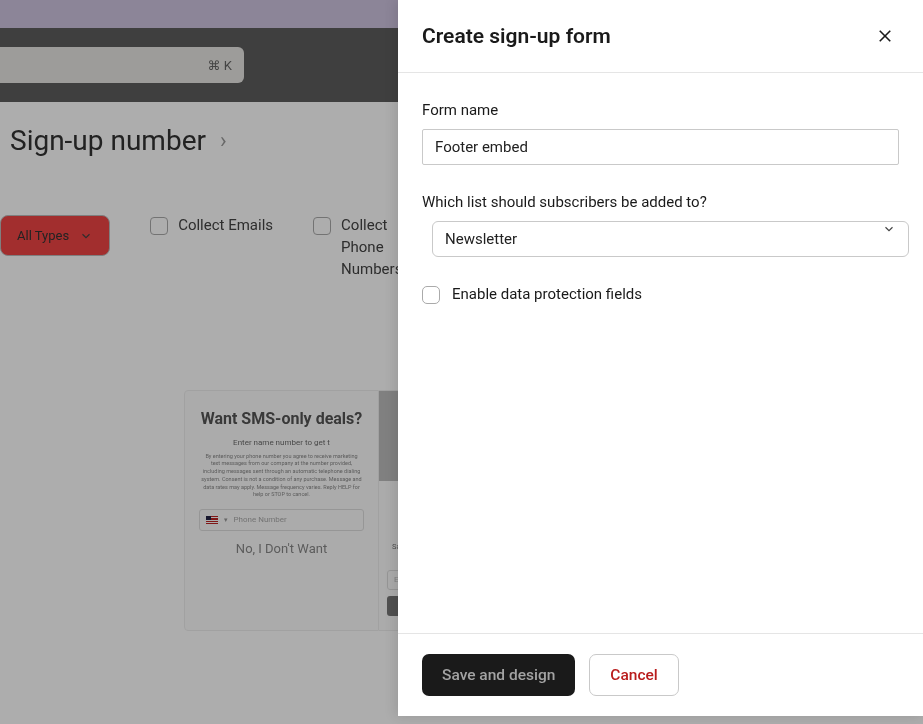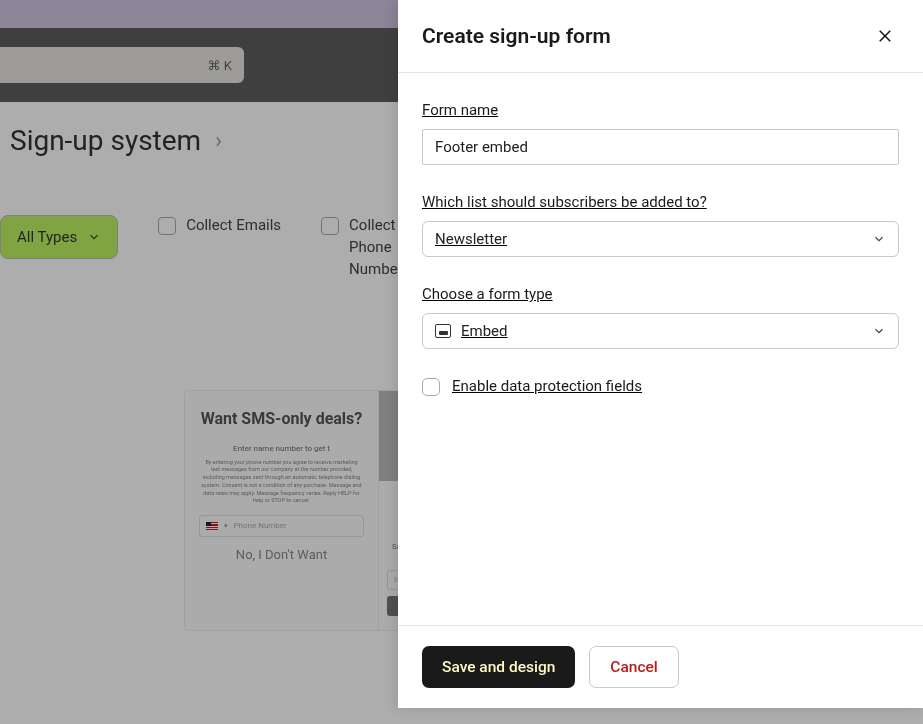--- a/index.html
+++ b/index.html
@@ -71,23 +71,23 @@
       align-items: flex-start;
       gap: 40px;
     }
     .bg-filter-btn {
       border: 1px solid #bbb;
       border-radius: 8px;
       padding: 12px 16px;
       display: flex;
       align-items: center;
       gap: 10px;
-      font-size: 15px;
+      font-size: 13px;
       color: #333;
-      background: #bef264;
+      background: #ef4444;
     }
     .bg-check-item {
       display: flex;
       align-items: flex-start;
       gap: 10px;
       font-size: 15px;
       color: #444;
     }
     .bg-check-box {
       width: 18px;
@@ -114,21 +114,21 @@
       background: #fdfdfd;
       padding: 18px 10px 14px 10px;
       text-align: center;
       color: #6a6a6a;
     }
     .bg-card h3 {
       font-size: 16px;
       font-weight: 700;
       line-height: 1.3;
       color: #555;
-      margin-bottom: 14px;
+      margin-bottom: 8px;
     }
     .bg-card .sub {
       font-size: 8px;
       margin-bottom: 6px;
     }
     .bg-card .fine {
       font-size: 5.5px;
       line-height: 1.4;
       margin-bottom: 10px;
       color: #888;
@@ -225,21 +225,21 @@
     .dimmer {
       position: absolute;
       inset: 0;
       background: rgba(0,0,0,0.32);
     }
     
     .drawer {
       position: absolute;
       top: 0;
       right: 0;
-      bottom: 16px;
+      bottom: 8px;
       width: 525px;
       background: #fff;
       display: flex;
       flex-direction: column;
       box-shadow: -2px 0 12px rgba(0,0,0,0.12);
     }
     .drawer-header {
       padding: 22px 24px;
       display: flex;
       align-items: center;
@@ -258,21 +258,20 @@
       align-items: center;
       justify-content: center;
       cursor: pointer;
       border-radius: 4px;
     }
     .close-btn svg { width: 18px; height: 18px; stroke: #1a1a1a; stroke-width: 2.2; }
     .drawer-body {
       padding: 28px 24px;
       flex: 1;
       overflow-y: auto;
-      text-decoration: underline;
     }
     .field-group { margin-bottom: 28px; }
     .field-label {
       font-size: 15px;
       color: #1a1a1a;
       margin-bottom: 10px;
       display: block;
     }
     .text-input {
       width: 100%;
@@ -287,24 +286,24 @@
     }
     .select-wrap {
       width: 100%;
       height: 36px;
       border: 1px solid #c9c9c9;
       border-radius: 6px;
       padding: 0 12px;
       font-size: 15px;
       color: #222;
       display: flex;
-      align-items: center;
       justify-content: space-between;
       cursor: pointer;
       background: #fff;
+      margin-left: 10px;
     }
     .select-left {
       display: flex;
       align-items: center;
       gap: 10px;
     }
     .embed-icon {
       width: 16px;
       height: 14px;
       border: 1.5px solid #333;
@@ -378,21 +377,21 @@
       font-size: 15.5px;
       font-weight: 500;
       cursor: pointer;
       display: inline-flex;
       align-items: center;
       justify-content: center;
       font-family: inherit;
     }
     .btn-primary {
       background: #1a1a1a;
-      color: #fef9c3;
+      color: #a3a3a3;
       border: none;
       text-align: right;
     }
     .btn-secondary {
       background: #fff;
       color: #b91c1c;
       border: 1px solid #c9c9c9;
     }
   </style>
 </head>
@@ -401,21 +400,21 @@
 <div class="bg">
   <div class="bg-banner">
     <span>You're in</span>
   </div>
   <div class="bg-topbar">
     <div class="bg-search">
       <span>⌘ K</span>
     </div>
   </div>
   <div class="bg-breadcrumb">
-    <span>Sign-up system</span>
+    <span>Sign-up number</span>
     <span class="sep">›</span>
   </div>
   <div class="bg-filters">
     <div class="bg-filter-btn">
       <span>All Types</span>
       <span class="chevron">
         <svg viewBox="0 0 24 24">
             <polyline points="6 9 12 15 18 9"></polyline>
           </svg>
       </span>
@@ -482,34 +481,20 @@
           <span>Newsletter</span>
         </div>
         <span class="chevron">
           <svg viewBox="0 0 24 24">
               <polyline points="6 9 12 15 18 9"></polyline>
             </svg>
         </span>
       </div>
     </div>
 
-    <div class="field-group">
-      <label class="field-label">Choose a form type</label>
-      <div class="select-wrap">
-        <div class="select-left">
-          <span class="embed-icon"></span>
-          <span>Embed</span>
-        </div>
-        <span class="chevron">
-          <svg viewBox="0 0 24 24">
-              <polyline points="6 9 12 15 18 9"></polyline>
-            </svg>
-        </span>
-      </div>
-    </div>
 
     <div class="field-group">
       <div class="checkbox-row">
         <div class="cb"></div>
         <div class="cb-labels">
           <span class="cb-title">Enable data protection fields</span>
         </div>
       </div>
     </div>
 

